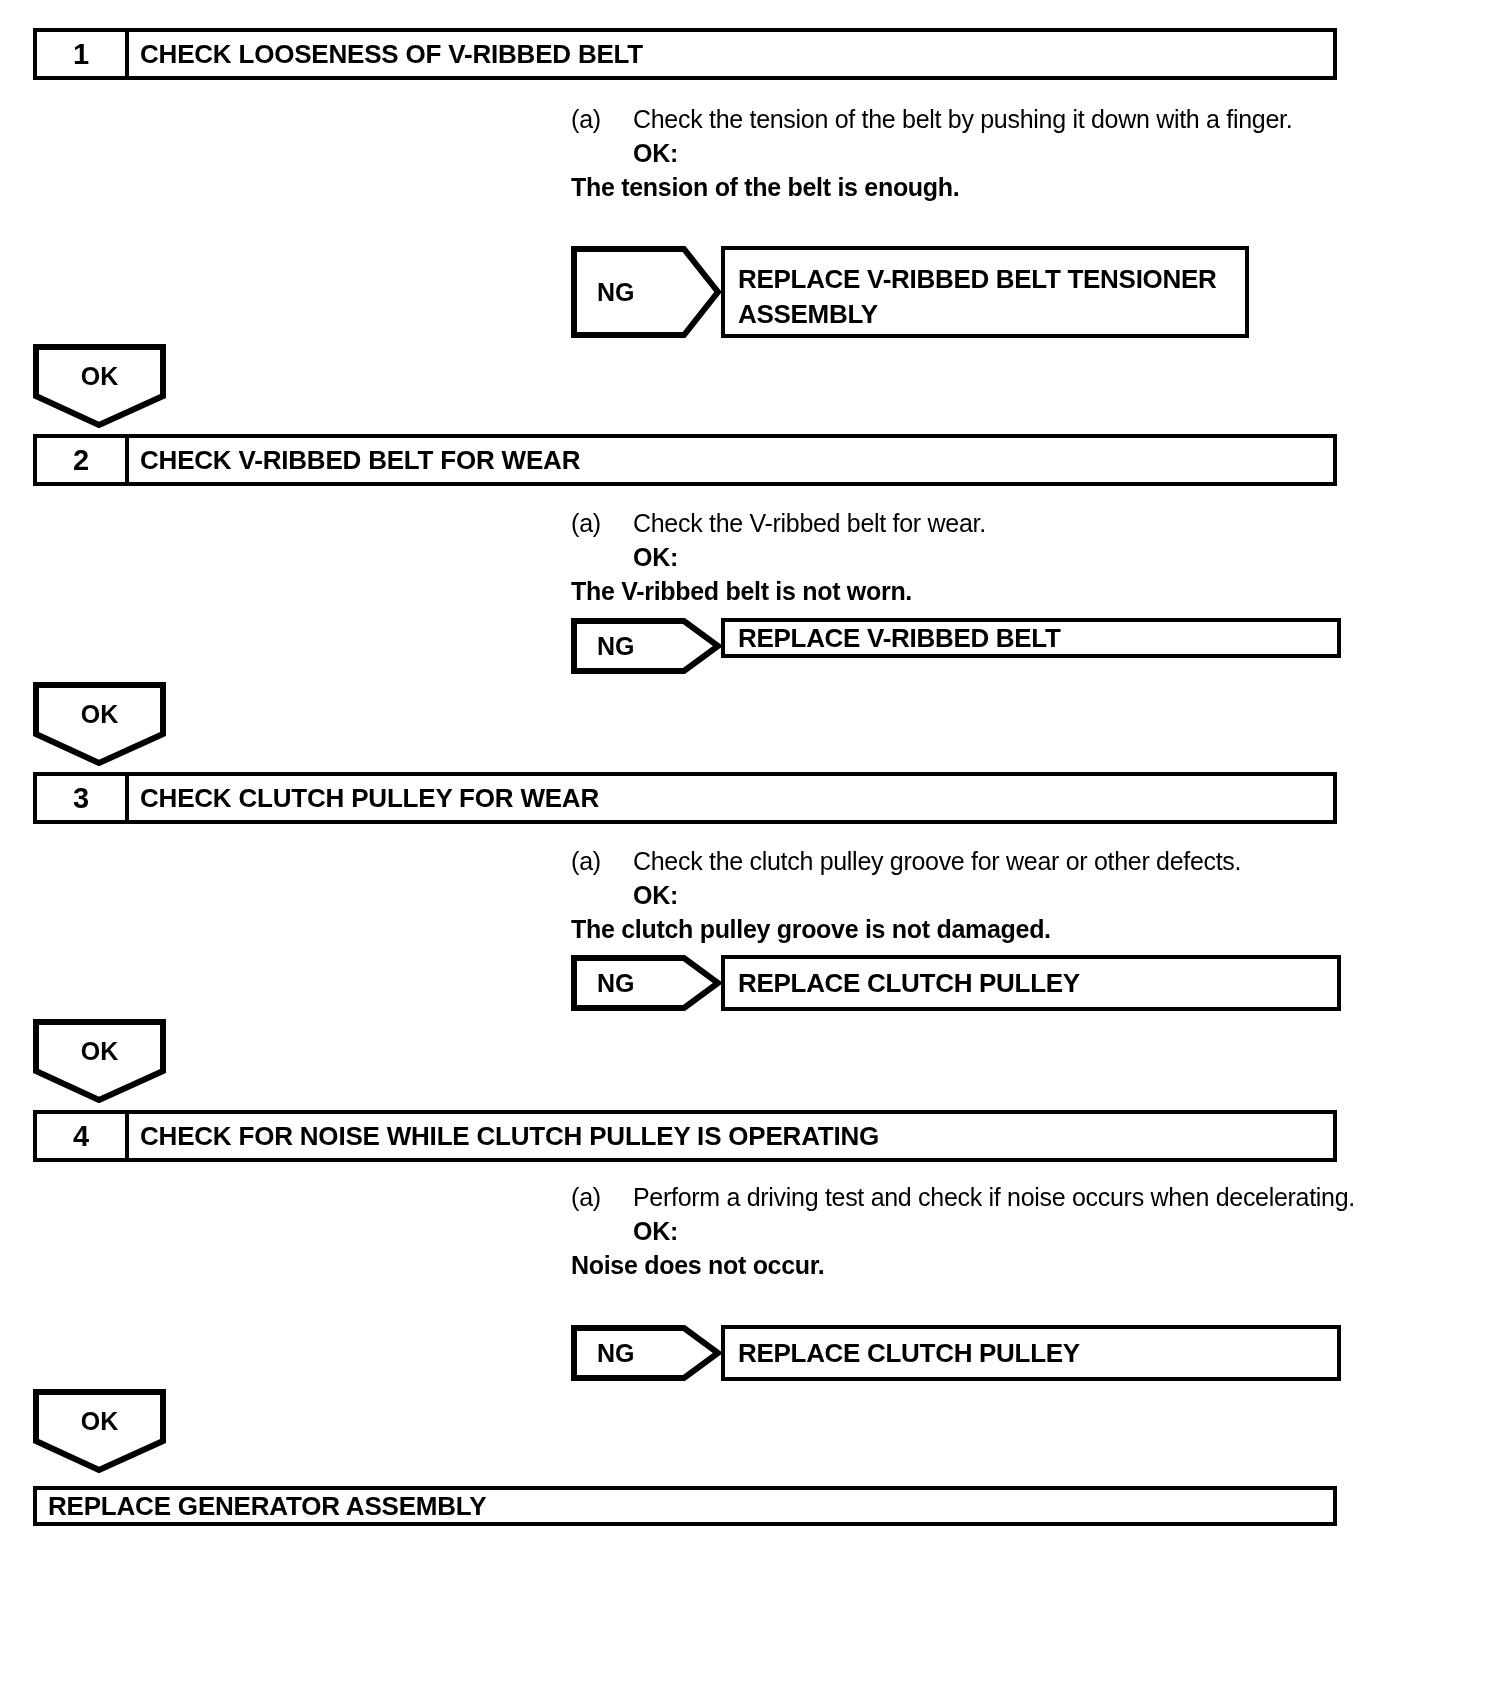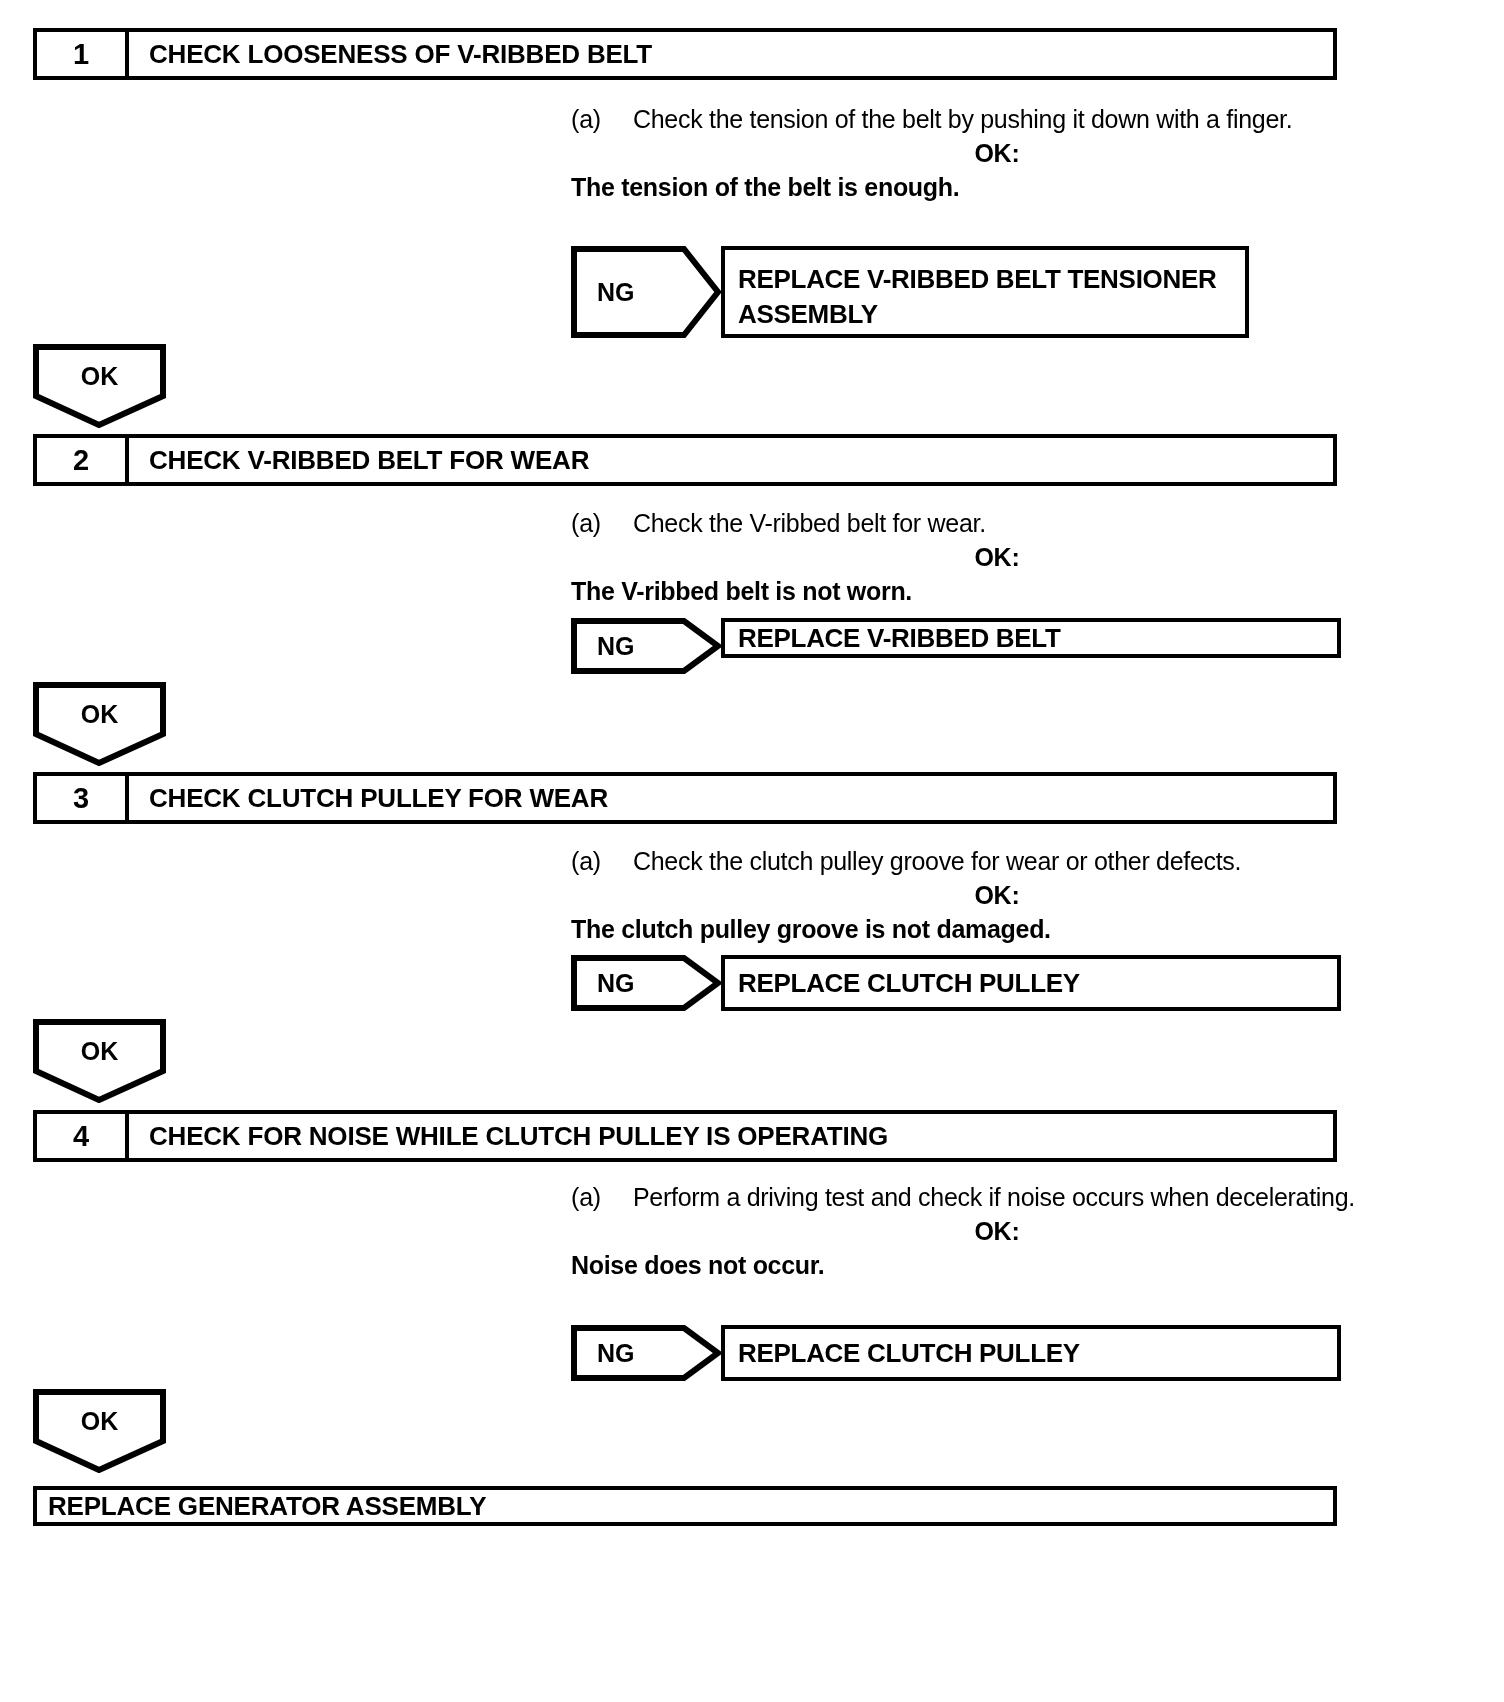--- a/index.html
+++ b/index.html
@@ -42,21 +42,21 @@
     align-items: center;
     justify-content: center;
     font-size: 29px;
     font-weight: bold;
     letter-spacing: 0px;
   }
   .step-title {
     flex: 1;
     display: flex;
     align-items: center;
-    padding-left: 20px;
+    padding-left: 11px;
     font-size: 26px;
     font-weight: bold;
     letter-spacing: -0.2px;
     white-space: nowrap;
   }
 
   
   .instr {
     position: absolute;
     left: 571px;
@@ -78,21 +78,20 @@
     font-size: 25px;
     line-height: 34px;
     letter-spacing: -0.3px;
   }
   .ok-label {
     margin-left: 62px;
     font-size: 25px;
     font-weight: bold;
     line-height: 34px;
     letter-spacing: -0.2px;
-    text-align: center;
   }
   .ok-value {
     font-size: 25px;
     font-weight: bold;
     line-height: 34px;
     letter-spacing: -0.3px;
   }
 
   
   .ng-row {

